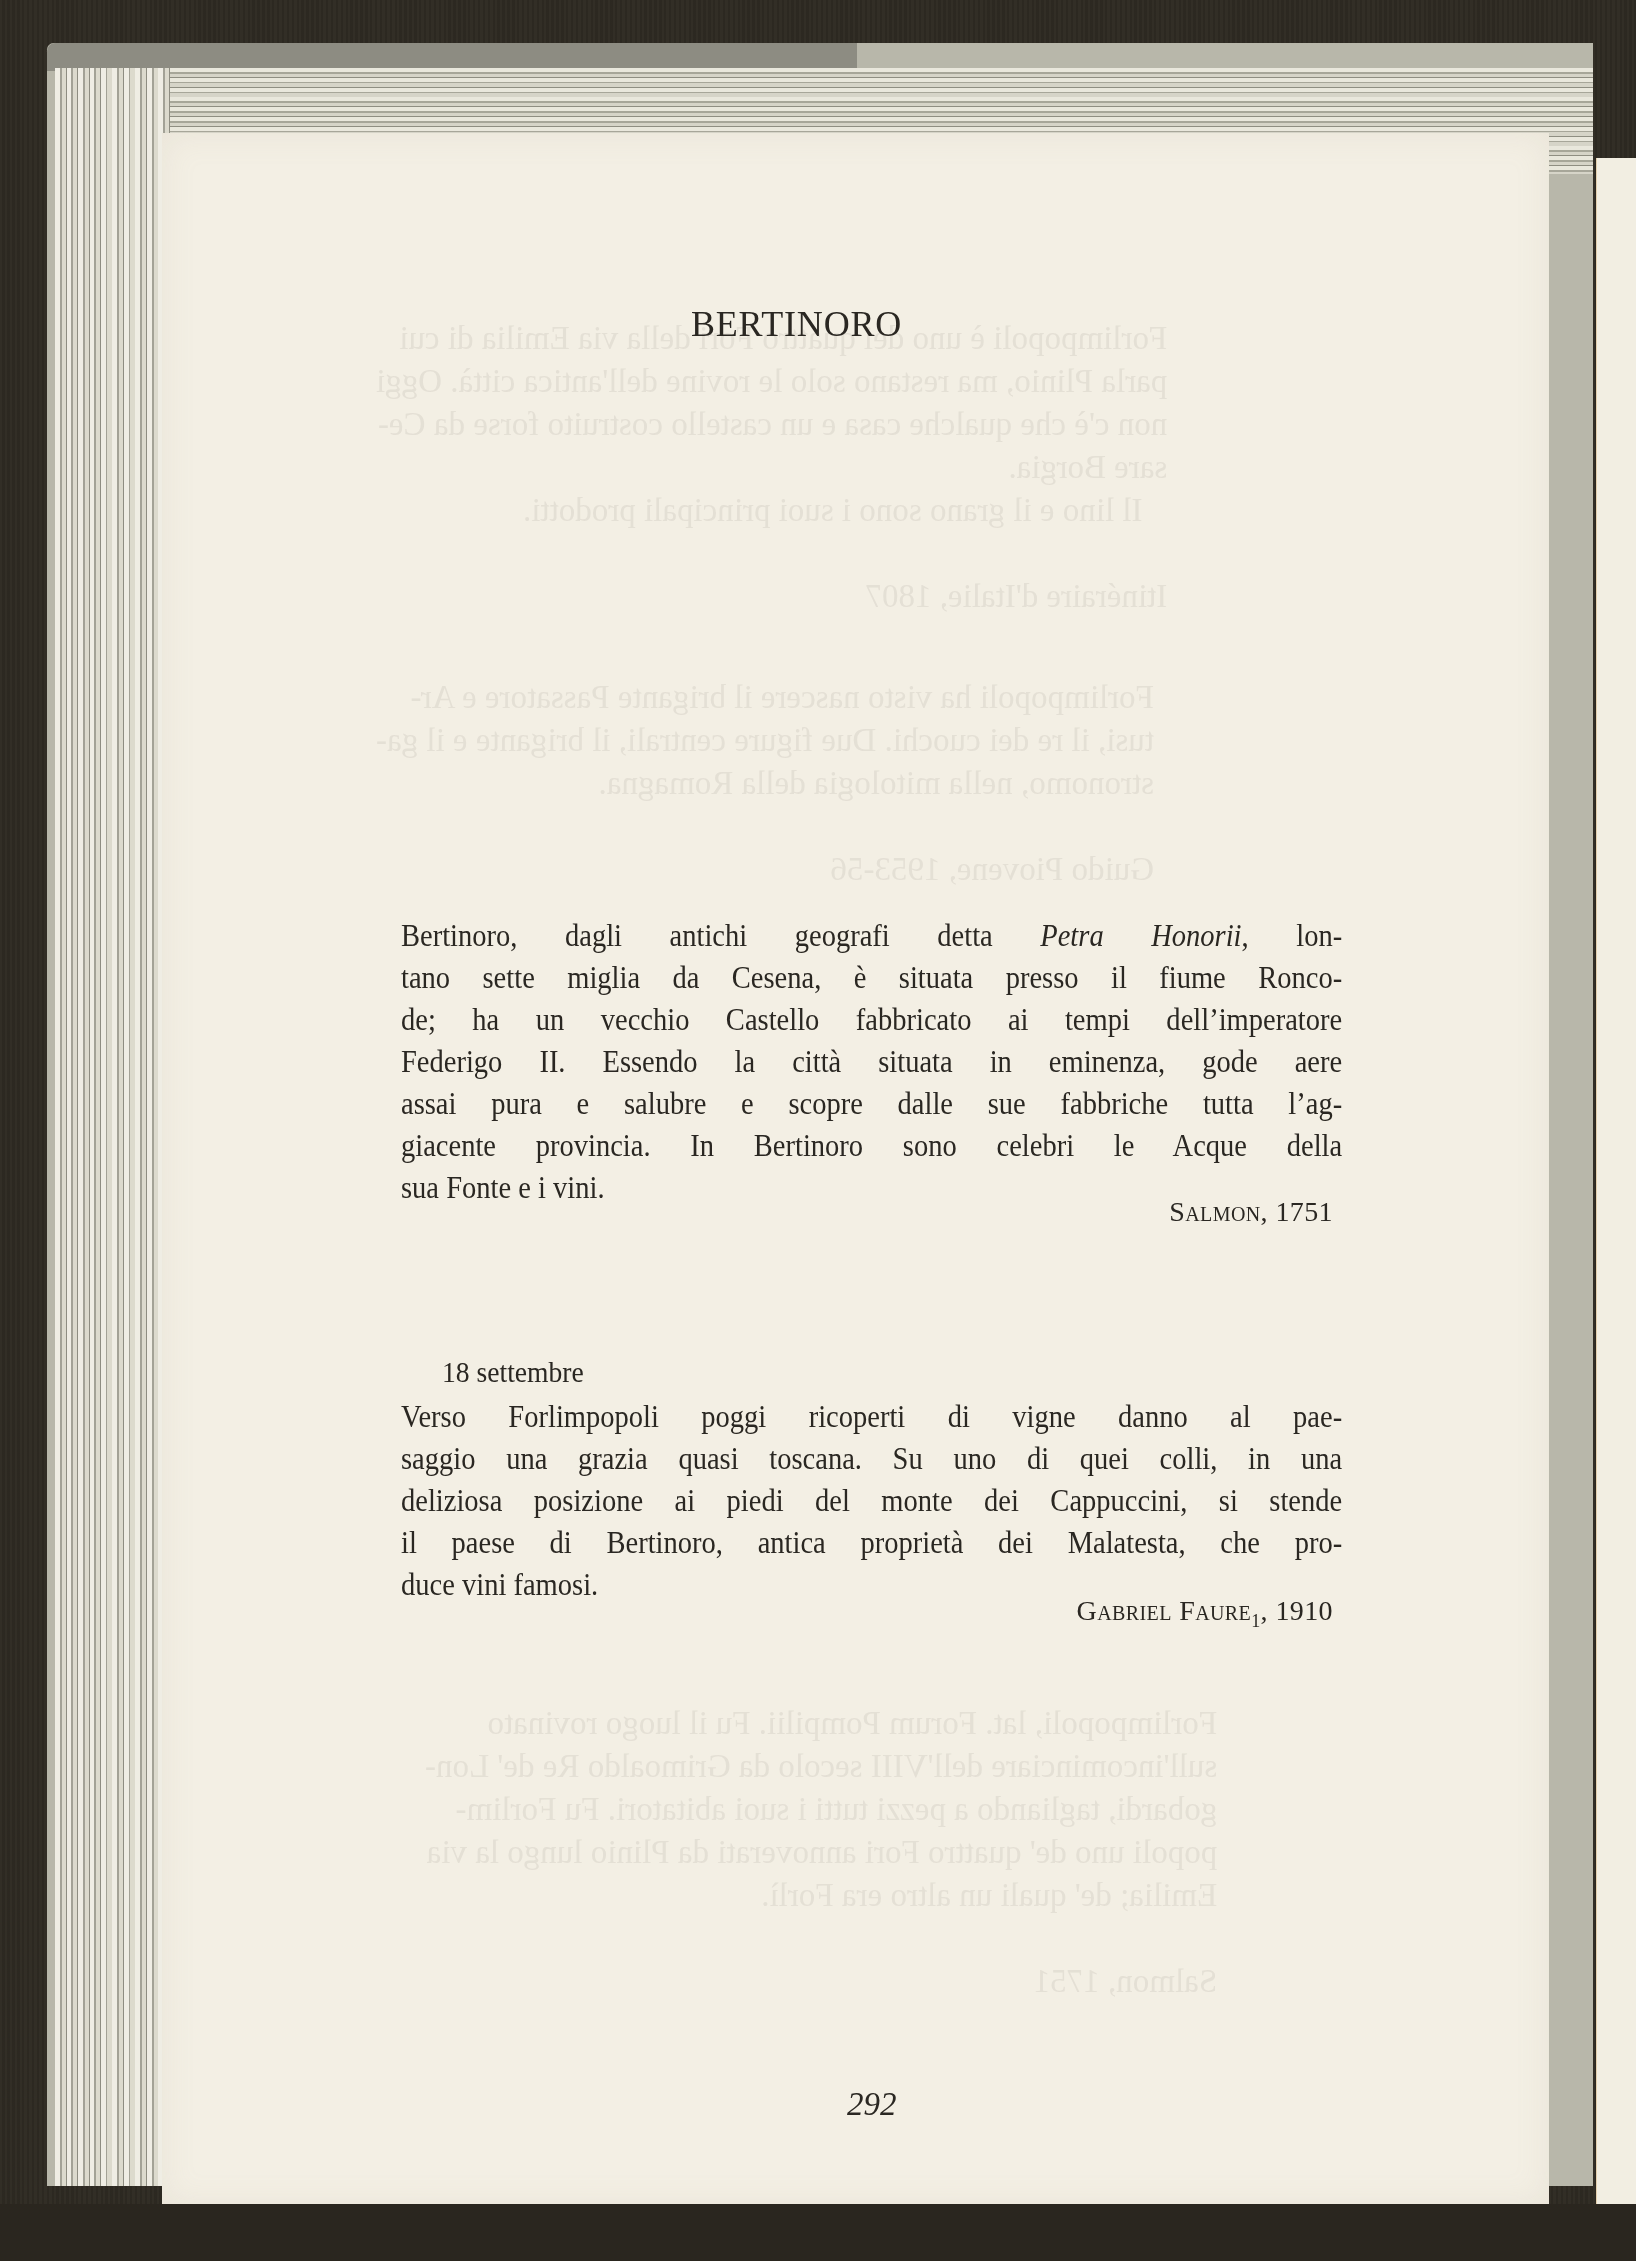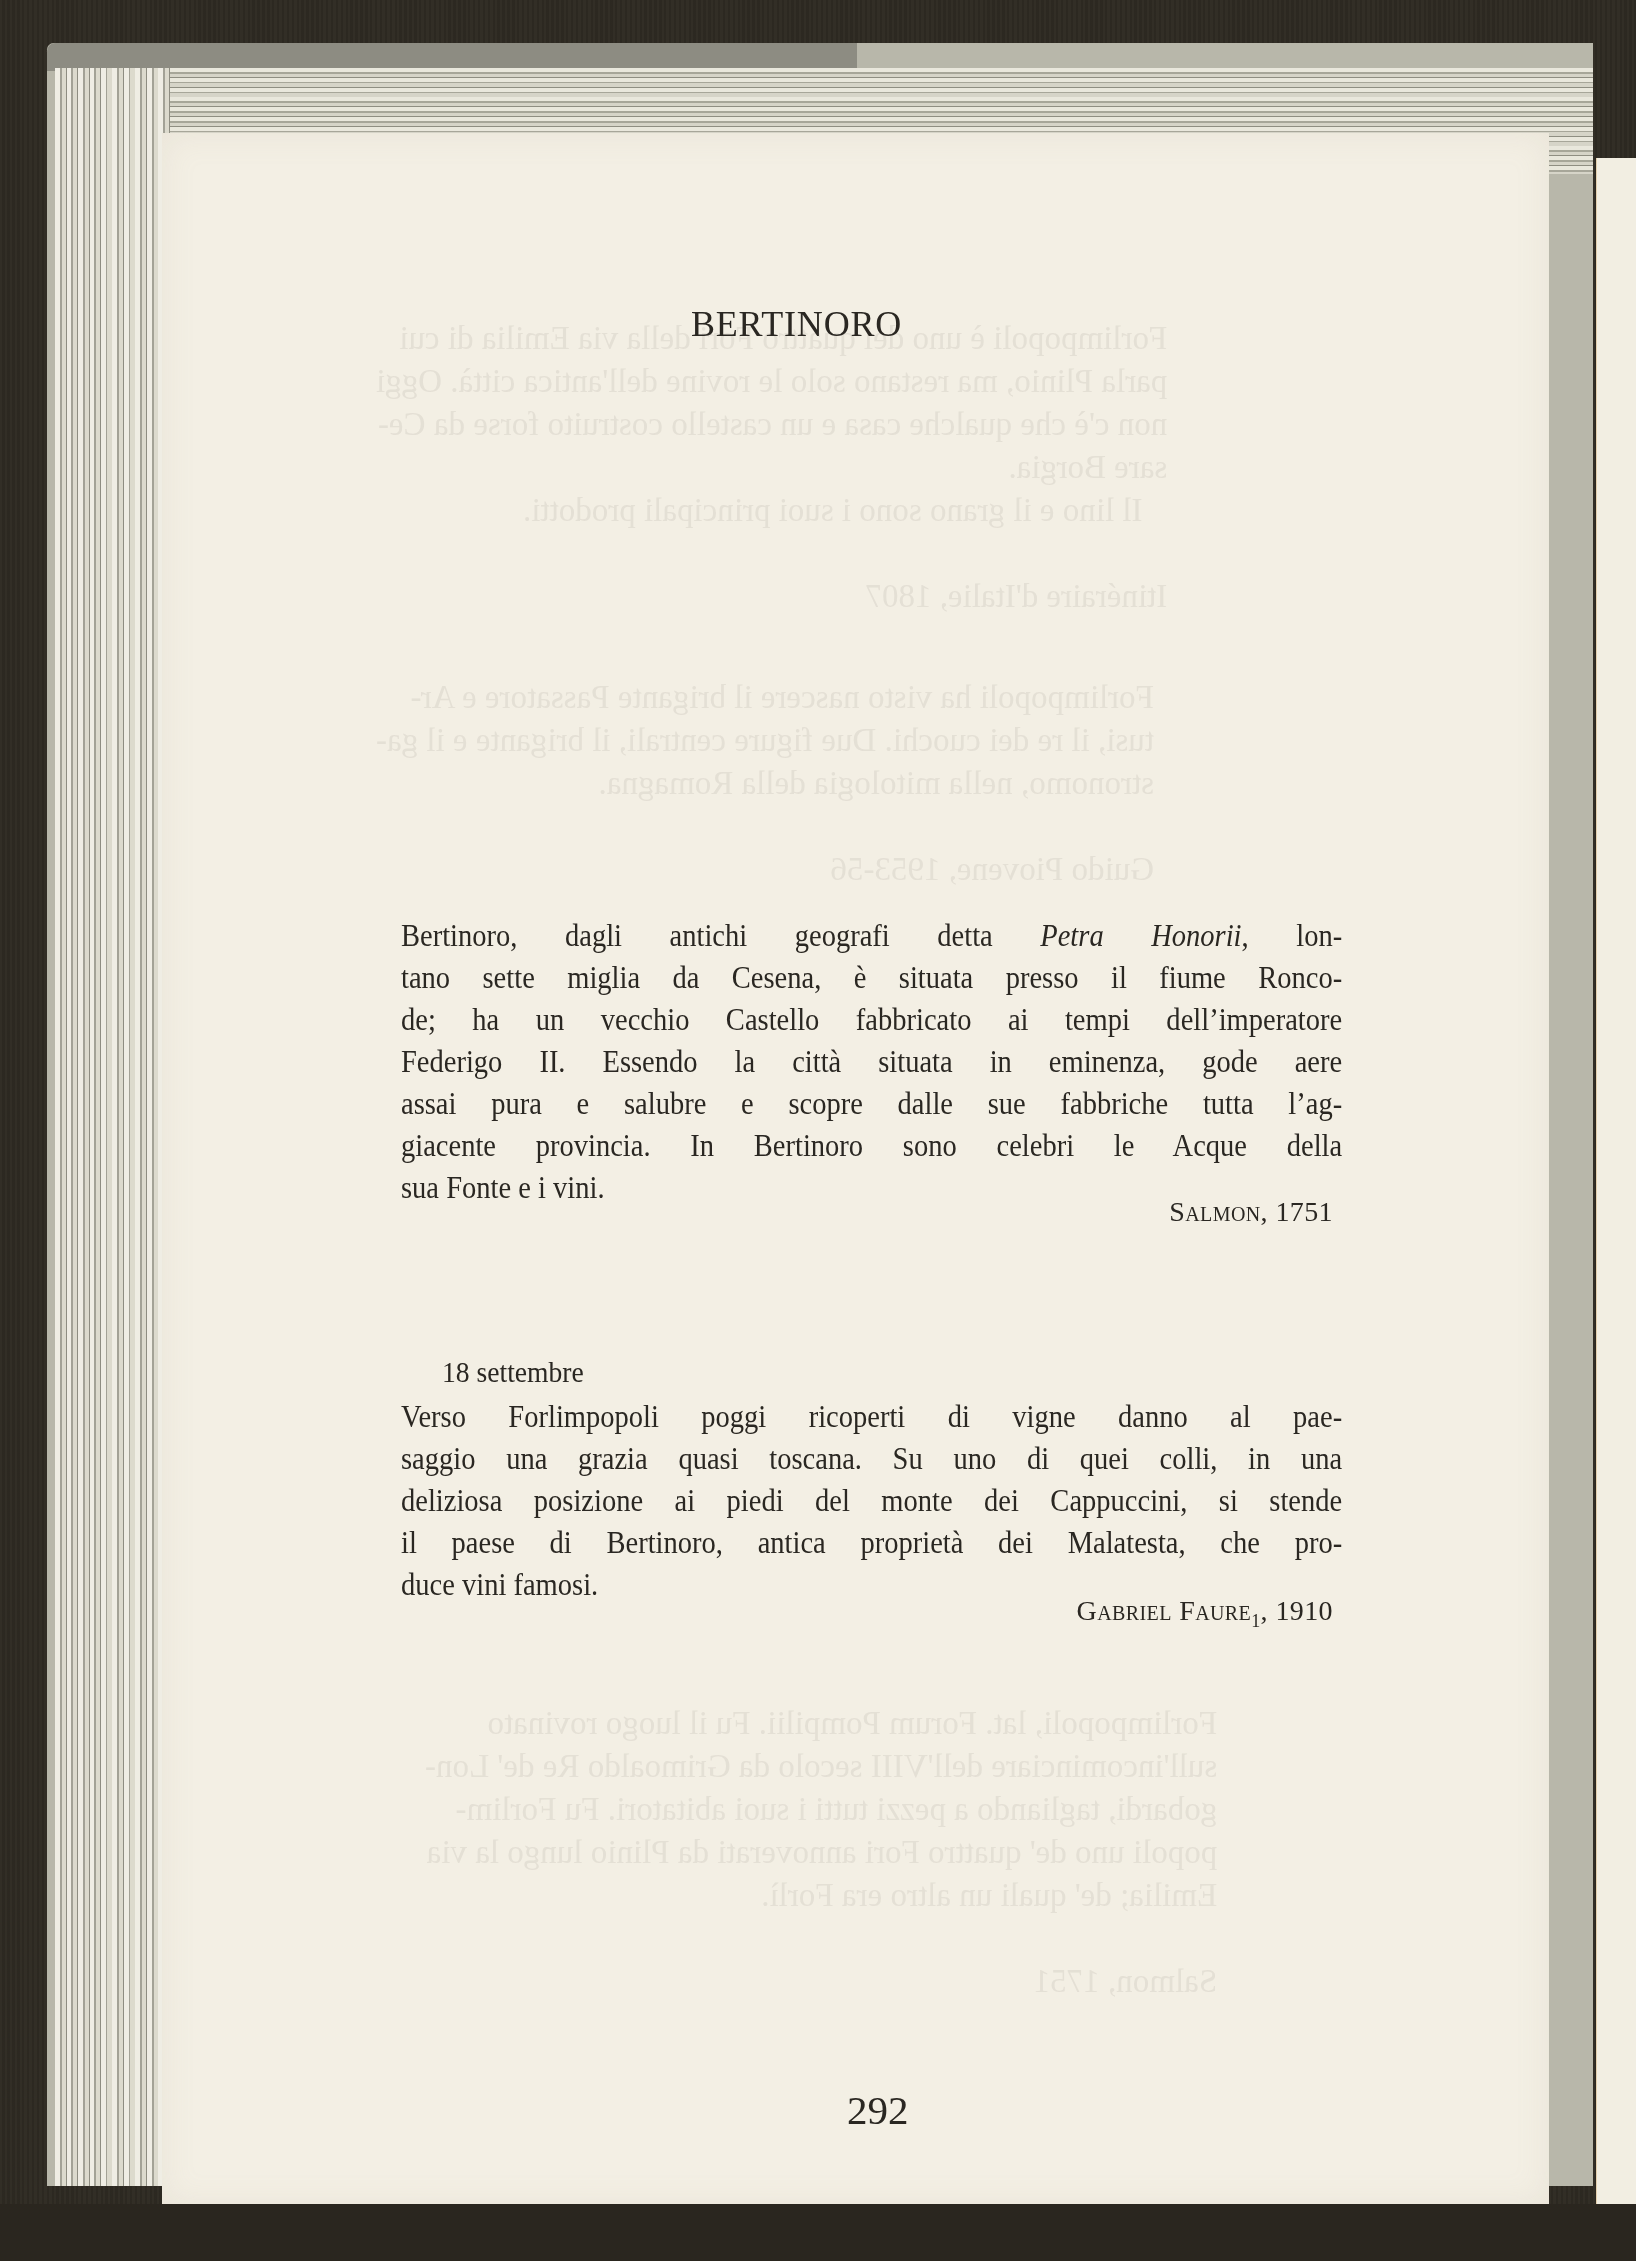--- a/index.html
+++ b/index.html
@@ -52,21 +52,21 @@
   }
   .para .line { display:block; text-align:justify; text-align-last:justify; }
   .para .line.last { text-align-last:left; }
   .para em { font-style:italic; }
   .attr {
     position:absolute; right:303px; font-size:28px; font-variant:small-caps; letter-spacing:0.4px;
   }
   .attr sub { font-size:18px; }
   .dateline { position:absolute; left:442px; top:1355px; font-size:30px; transform:scaleX(0.92); transform-origin:left top; }
   .page-number {
-    position:absolute; left:847px; top:2086px; font-size:41px; 
+    position:absolute; left:847px; top:2086px; font-size:33px; font-style:italic;
   }
 </style>
 </head>
 <body>
 
 <div class="book">
   <div class="page-stack">
     <div class="grey-cap"></div>
     <div class="edges-top"></div>
     <div class="edges-left"></div>

